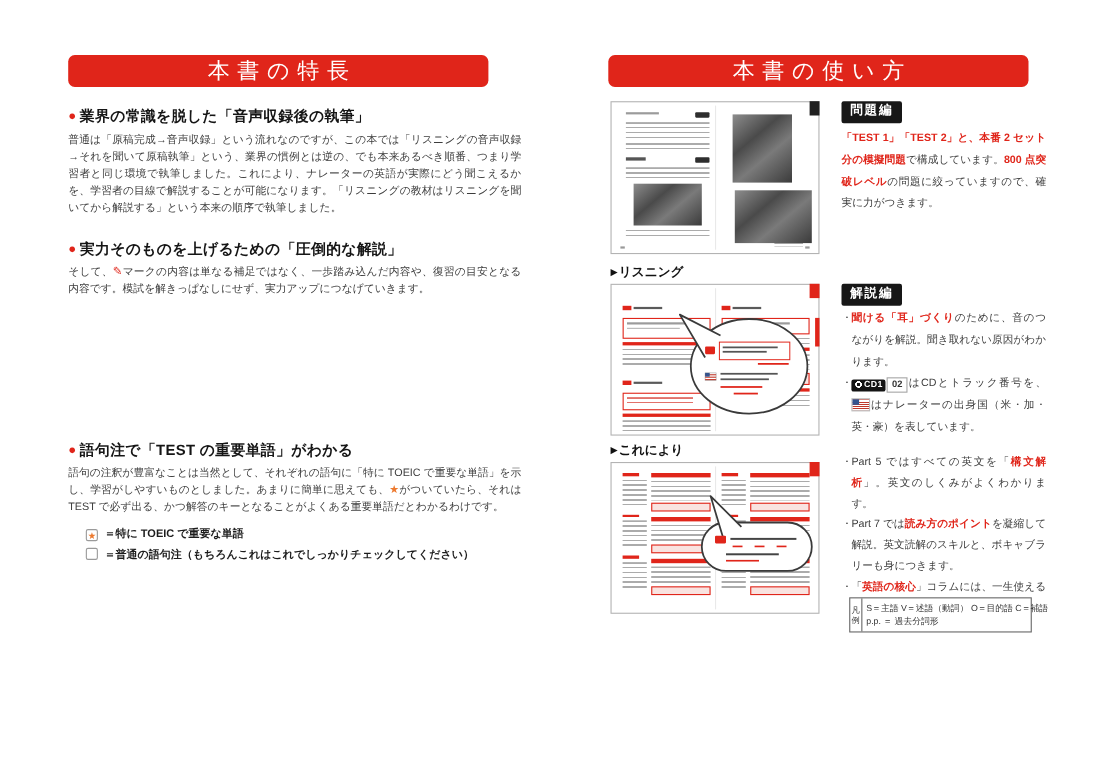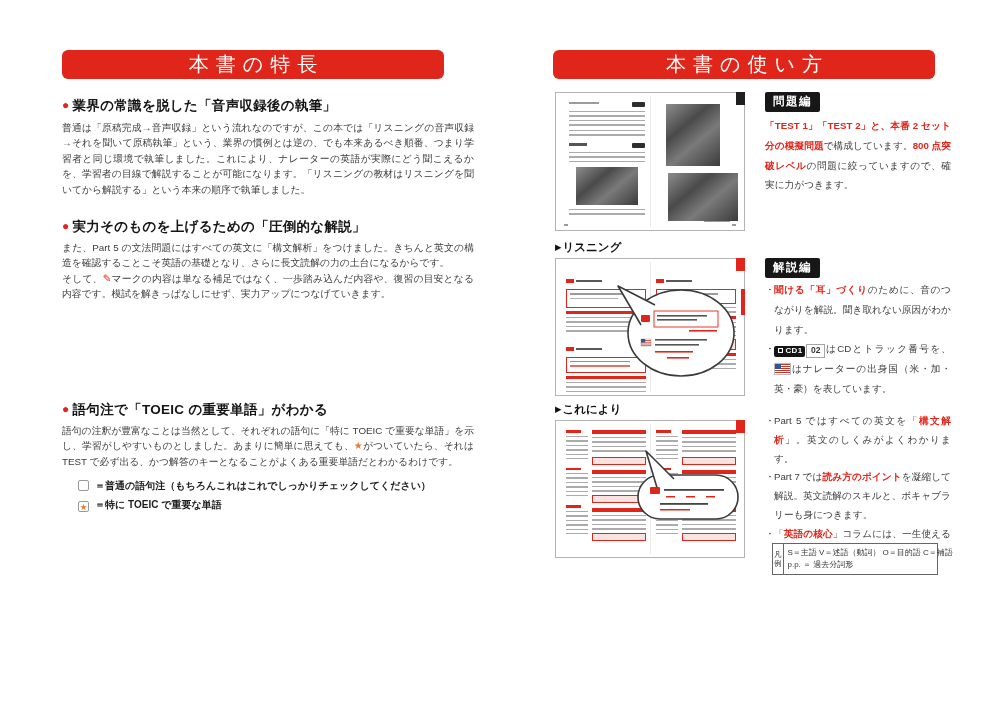--- a/index.html
+++ b/index.html
@@ -106,39 +106,38 @@
   <span class="bullet">●</span><span>業界の常識を脱した「音声収録後の執筆」</span>
 </div>
 <div class="body-text" style="left:62px;top:120px;">
   <span>普通は「原稿完成→音声収録」という流れなのですが、この本では「リスニングの音声収録→それを聞いて原稿執筆」という、業界の慣例とは逆の、でも本来あるべき順番、つまり学習者と同じ環境で執筆しました。これにより、ナレーターの英語が実際にどう聞こえるかを、学習者の目線で解説することが可能になります。「リスニングの教材はリスニングを聞いてから解説する」という本来の順序で執筆しました。</span>
 </div>
 
 <div class="sec-head" style="left:62px;top:218px;">
   <span class="bullet">●</span><span>実力そのものを上げるための「圧倒的な解説」</span>
 </div>
 <div class="body-text" style="left:62px;top:240px;">
-  <div>また、Part 5 の文法問題にはすべての英文に「構文解析」をつけました。きちんと英文の構造を確認することこそ英語の基礎となり、さらに長文読解の力の土台になるからです。</div>
   <div>
     <span>そして、</span><span class="pencil">✎</span><span>マークの内容は単なる補足ではなく、一歩踏み込んだ内容や、復習の目安となる内容です。模試を解きっぱなしにせず、実力アップにつなげていきます。</span>
   </div>
 </div>
 
 <div class="sec-head" style="left:62px;top:401px;">
-  <span class="bullet">●</span><span>語句注で「TOEIC の重要単語」がわかる</span>
+  <span class="bullet">●</span><span>語句注で「TEST の重要単語」がわかる</span>
 </div>
 <div class="body-text" style="left:62px;top:423px;">
   <span>語句の注釈が豊富なことは当然として、それぞれの語句に「特に TOEIC で重要な単語」を示し、学習がしやすいものとしました。あまりに簡単に思えても、</span><span class="star-inline">★</span><span>がついていたら、それは TEST で必ず出る、かつ解答のキーとなることがよくある重要単語だとわかるわけです。</span>
 </div>
 
 <div class="word-legend" style="left:78px;top:477px;">
   <div class="lg-row">
+    <span class="lg-box">★</span><span>＝特に TOEIC で重要な単語</span>
+  </div>
+  <div class="lg-row">
     <span class="lg-box"></span><span>＝普通の語句注（もちろんこれはこれでしっかりチェックしてください）</span>
-  </div>
-  <div class="lg-row">
-    <span class="lg-box">★</span><span>＝特に TOEIC で重要な単語</span>
   </div>
 </div>
 
 <div class="banner" style="left:553px;top:50px;">
   <span>本書の使い方</span>
 </div>
 
 <div class="thumb" style="left:555px;top:92px;width:190px;height:139px;">
   <div class="gutter"></div>
   <div class="ctab black"></div>

